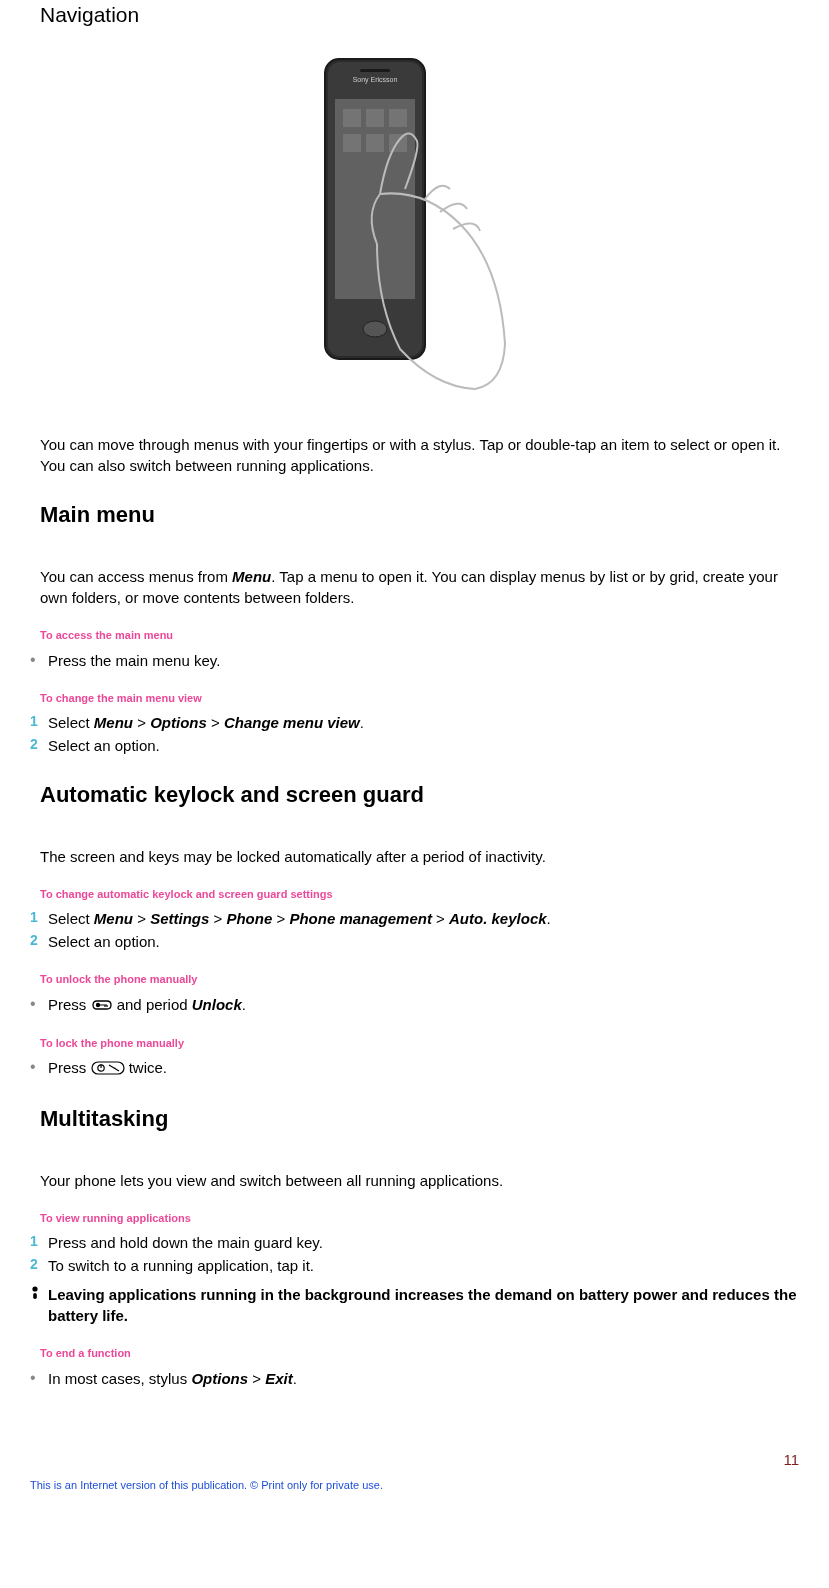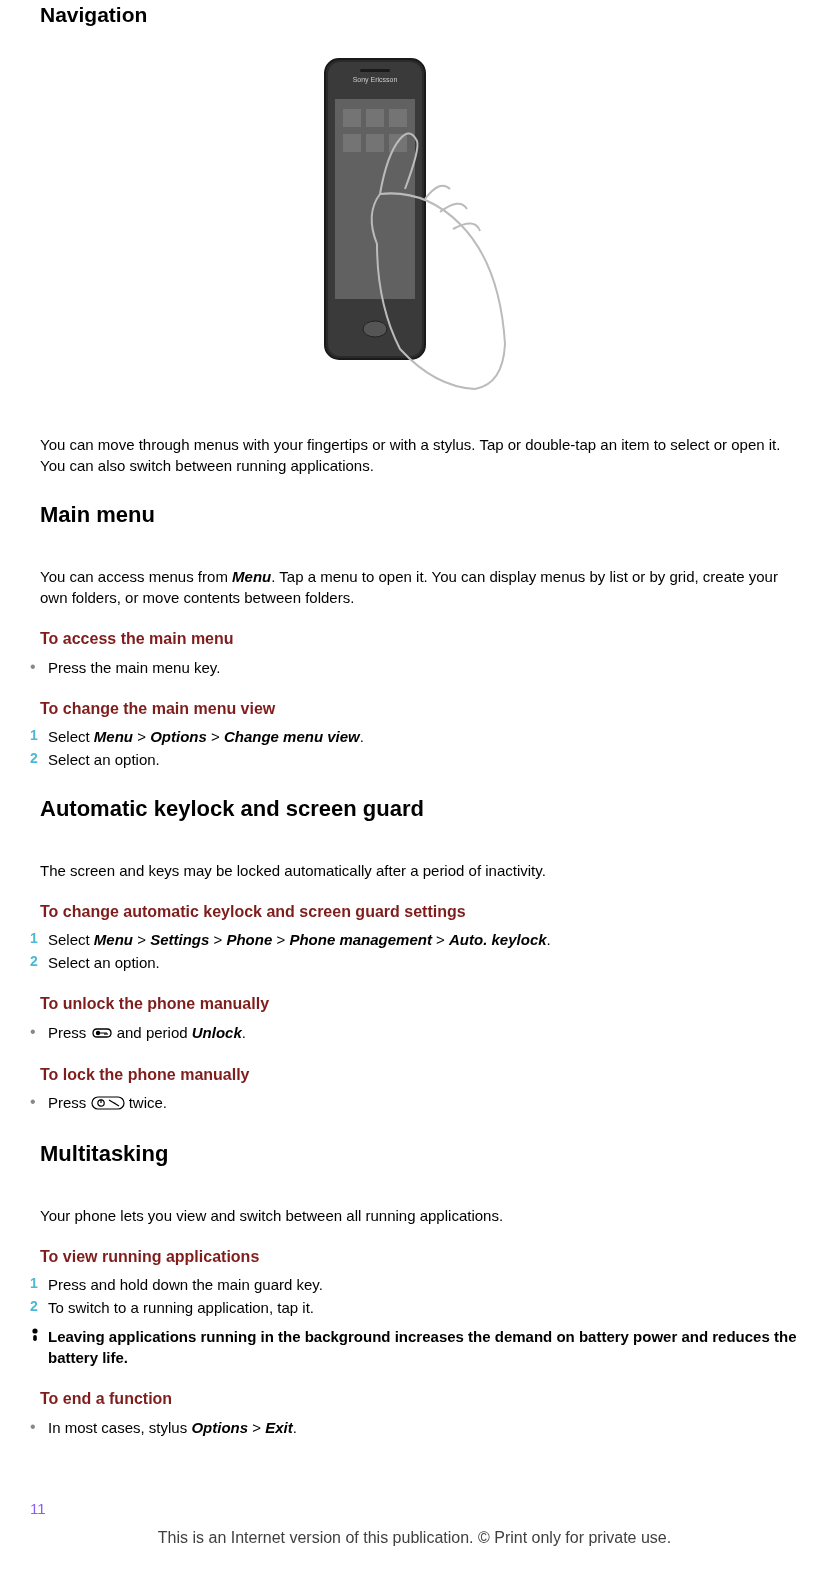--- a/index.html
+++ b/index.html
@@ -11,35 +11,35 @@
       font-family: Arial, Helvetica, sans-serif;
       width: 829px;
       margin: 0 auto;
       padding: 0 30px 20px 30px;
       color: #000;
       font-size: 15px;
       line-height: 1.4;
     }
     h1 {
       font-size: 21px;
-      font-weight: bold;
+      font-weight: normal;
       margin-bottom: 12px;
       padding-left: 10px;
     }
     h2 {
       font-size: 22px;
       font-weight: bold;
       margin-top: 24px;
       margin-bottom: 6px;
       padding-left: 10px;
     }
     h3 {
-      font-size: 16px;
-      font-weight: bold;
-      color: #7f1d1d;
+      font-size: 11px;
+      font-weight: bold;
+      color: #ec4899;
       margin-top: 20px;
       margin-bottom: 6px;
       padding-left: 10px;
     }
     .body-text {
       padding-left: 10px;
       margin-bottom: 4px;
       margin-top: 35px;
     }
     .illustration {
@@ -82,30 +82,29 @@
     }
     .bold {
       font-weight: bold;
       font-style: italic;
     }
     .inline-icon {
       display: inline-block;
       vertical-align: middle;
     }
     .page-number {
-      text-align: left;
-      color: #8b5cf6;
+      text-align: right;
+      color: #7f1d1d;
       font-size: 15px;
       margin-top: 60px;
       margin-bottom: 8px;
     }
     .footer-note {
-      text-align: center;
-      color: #404040;
-      font-size: 16px;
+      color: #1d4ed8;
+      font-size: 11px;
     }
   </style>
 </head>
 <body>
 
 <h1>Navigation</h1>
 
 <div class="illustration">
   <svg width="220" height="350" viewBox="0 0 220 350">
 

